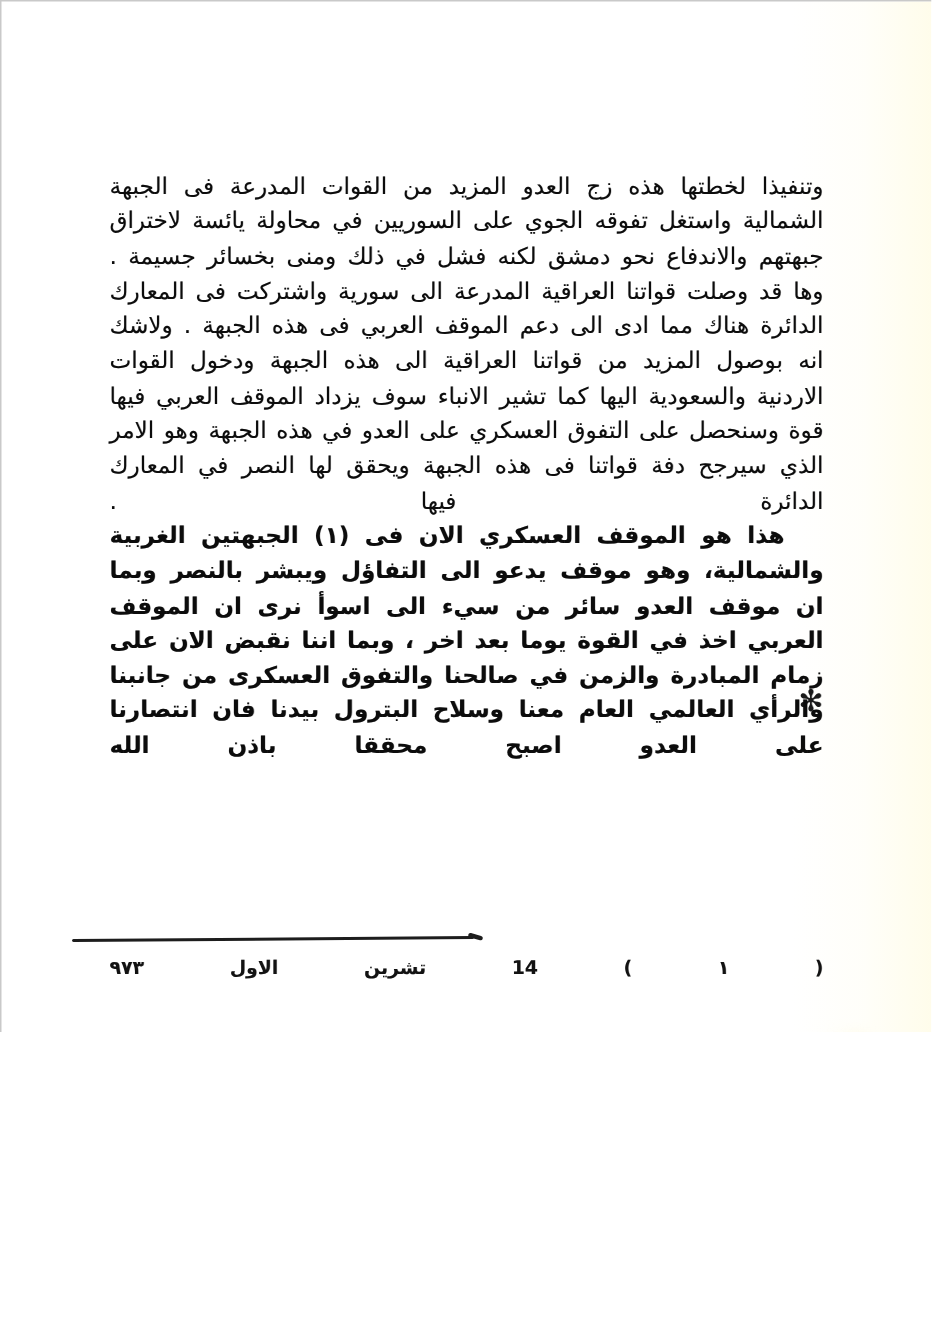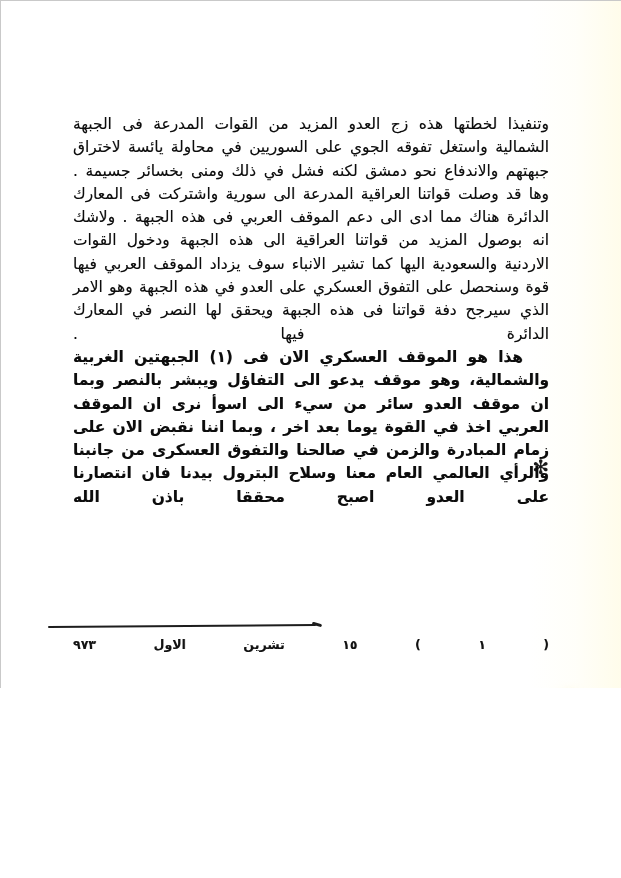--- a/index.html
+++ b/index.html
@@ -160,19 +160,19 @@
   <div class="text-block">
 
     <p class="para">وتنفيذا لخطتها هذه زج العدو المزيد من القوات المدرعة فى الجبهة الشمالية واستغل تفوقه الجوي على السوريين في محاولة يائسة لاختراق جبهتهم والاندفاع نحو دمشق لكنه فشل في ذلك ومنى بخسائر جسيمة . وها قد وصلت قواتنا العراقية المدرعة الى سورية واشتركت فى المعارك الدائرة هناك مما ادى الى دعم الموقف العربي فى هذه الجبهة . ولاشك انه بوصول المزيد من قواتنا العراقية الى هذه الجبهة ودخول القوات الاردنية والسعودية اليها كما تشير الانباء سوف يزداد الموقف العربي فيها قوة وسنحصل على التفوق العسكري على العدو في هذه الجبهة وهو الامر الذي سيرجح دفة قواتنا فى هذه الجبهة ويحقق لها النصر في المعارك الدائرة فيها .</p>
 
     <div class="divider-asterisk">✻</div>
 
     <p class="para second">هذا هو الموقف العسكري الان فى (١) الجبهتين الغربية والشمالية، وهو موقف يدعو الى التفاؤل ويبشر بالنصر وبما ان موقف العدو سائر من سيء الى اسوأ نرى ان الموقف العربي اخذ في القوة يوما بعد اخر ، وبما اننا نقبض الان على زمام المبادرة والزمن في صالحنا والتفوق العسكرى من جانبنا والرأي العالمي العام معنا وسلاح البترول بيدنا فان انتصارنا على العدو اصبح محققا باذن الله</p>
 
     <div class="footnote-rule"></div>
 
-    <div class="footnote">( ١ ) ١٥ تشرين الاول ٩٧٣</div>
+    <div class="footnote">( ١ ) 14 تشرين الاول ٩٧٣</div>
 
   </div>
 
   <div class="page-number">٥٨</div>
 
 </div>
 
 </body></html>

